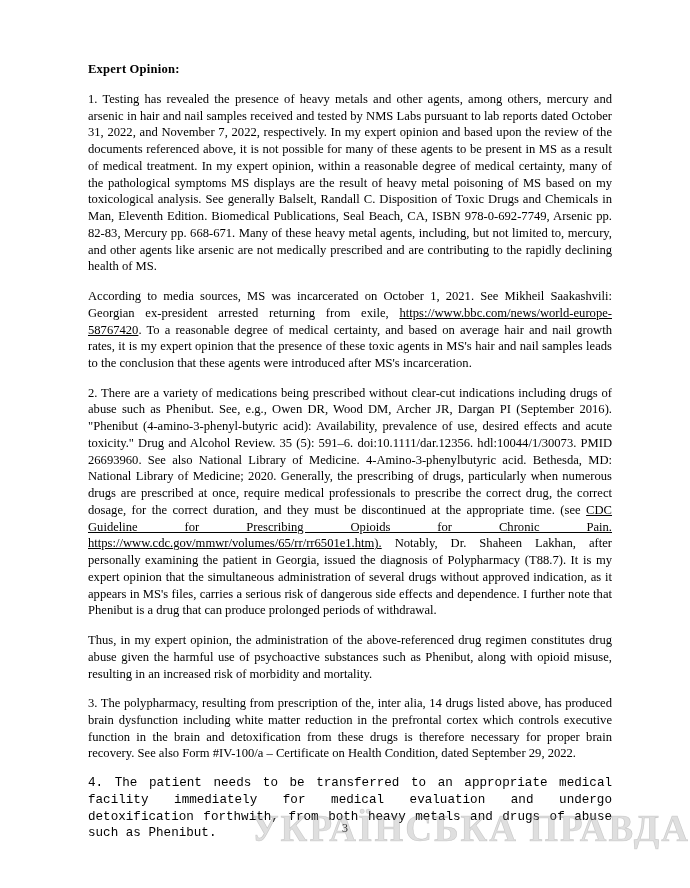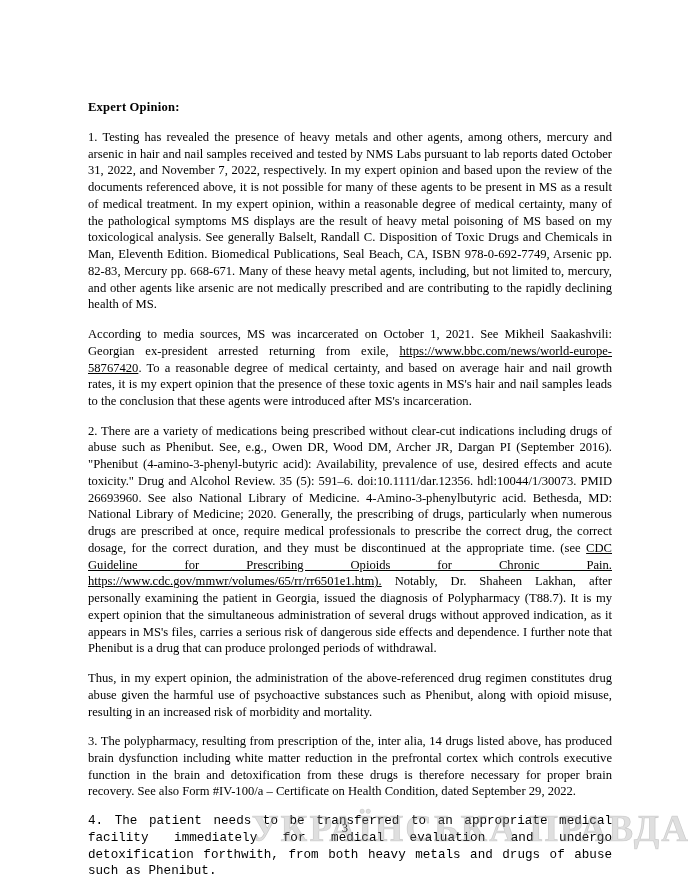--- a/index.html
+++ b/index.html
@@ -13,21 +13,21 @@
     font-family: "Liberation Serif", serif;
     color: #000000;
     overflow: hidden;
     position: relative;
   }
   .page {
     position: relative;
     width: 690px;
     height: 888px;
     box-sizing: border-box;
-    padding: 100px 78px 30px 88px;
+    padding: 62px 78px 30px 88px;
   }
   .doc-title {
     font-weight: bold;
     font-size: 12.6px;
     margin: 0 0 14px 0;
     letter-spacing: 0.2px;
   }
   p.para {
     margin: 0 0 13px 0;
     font-size: 12.6px;

